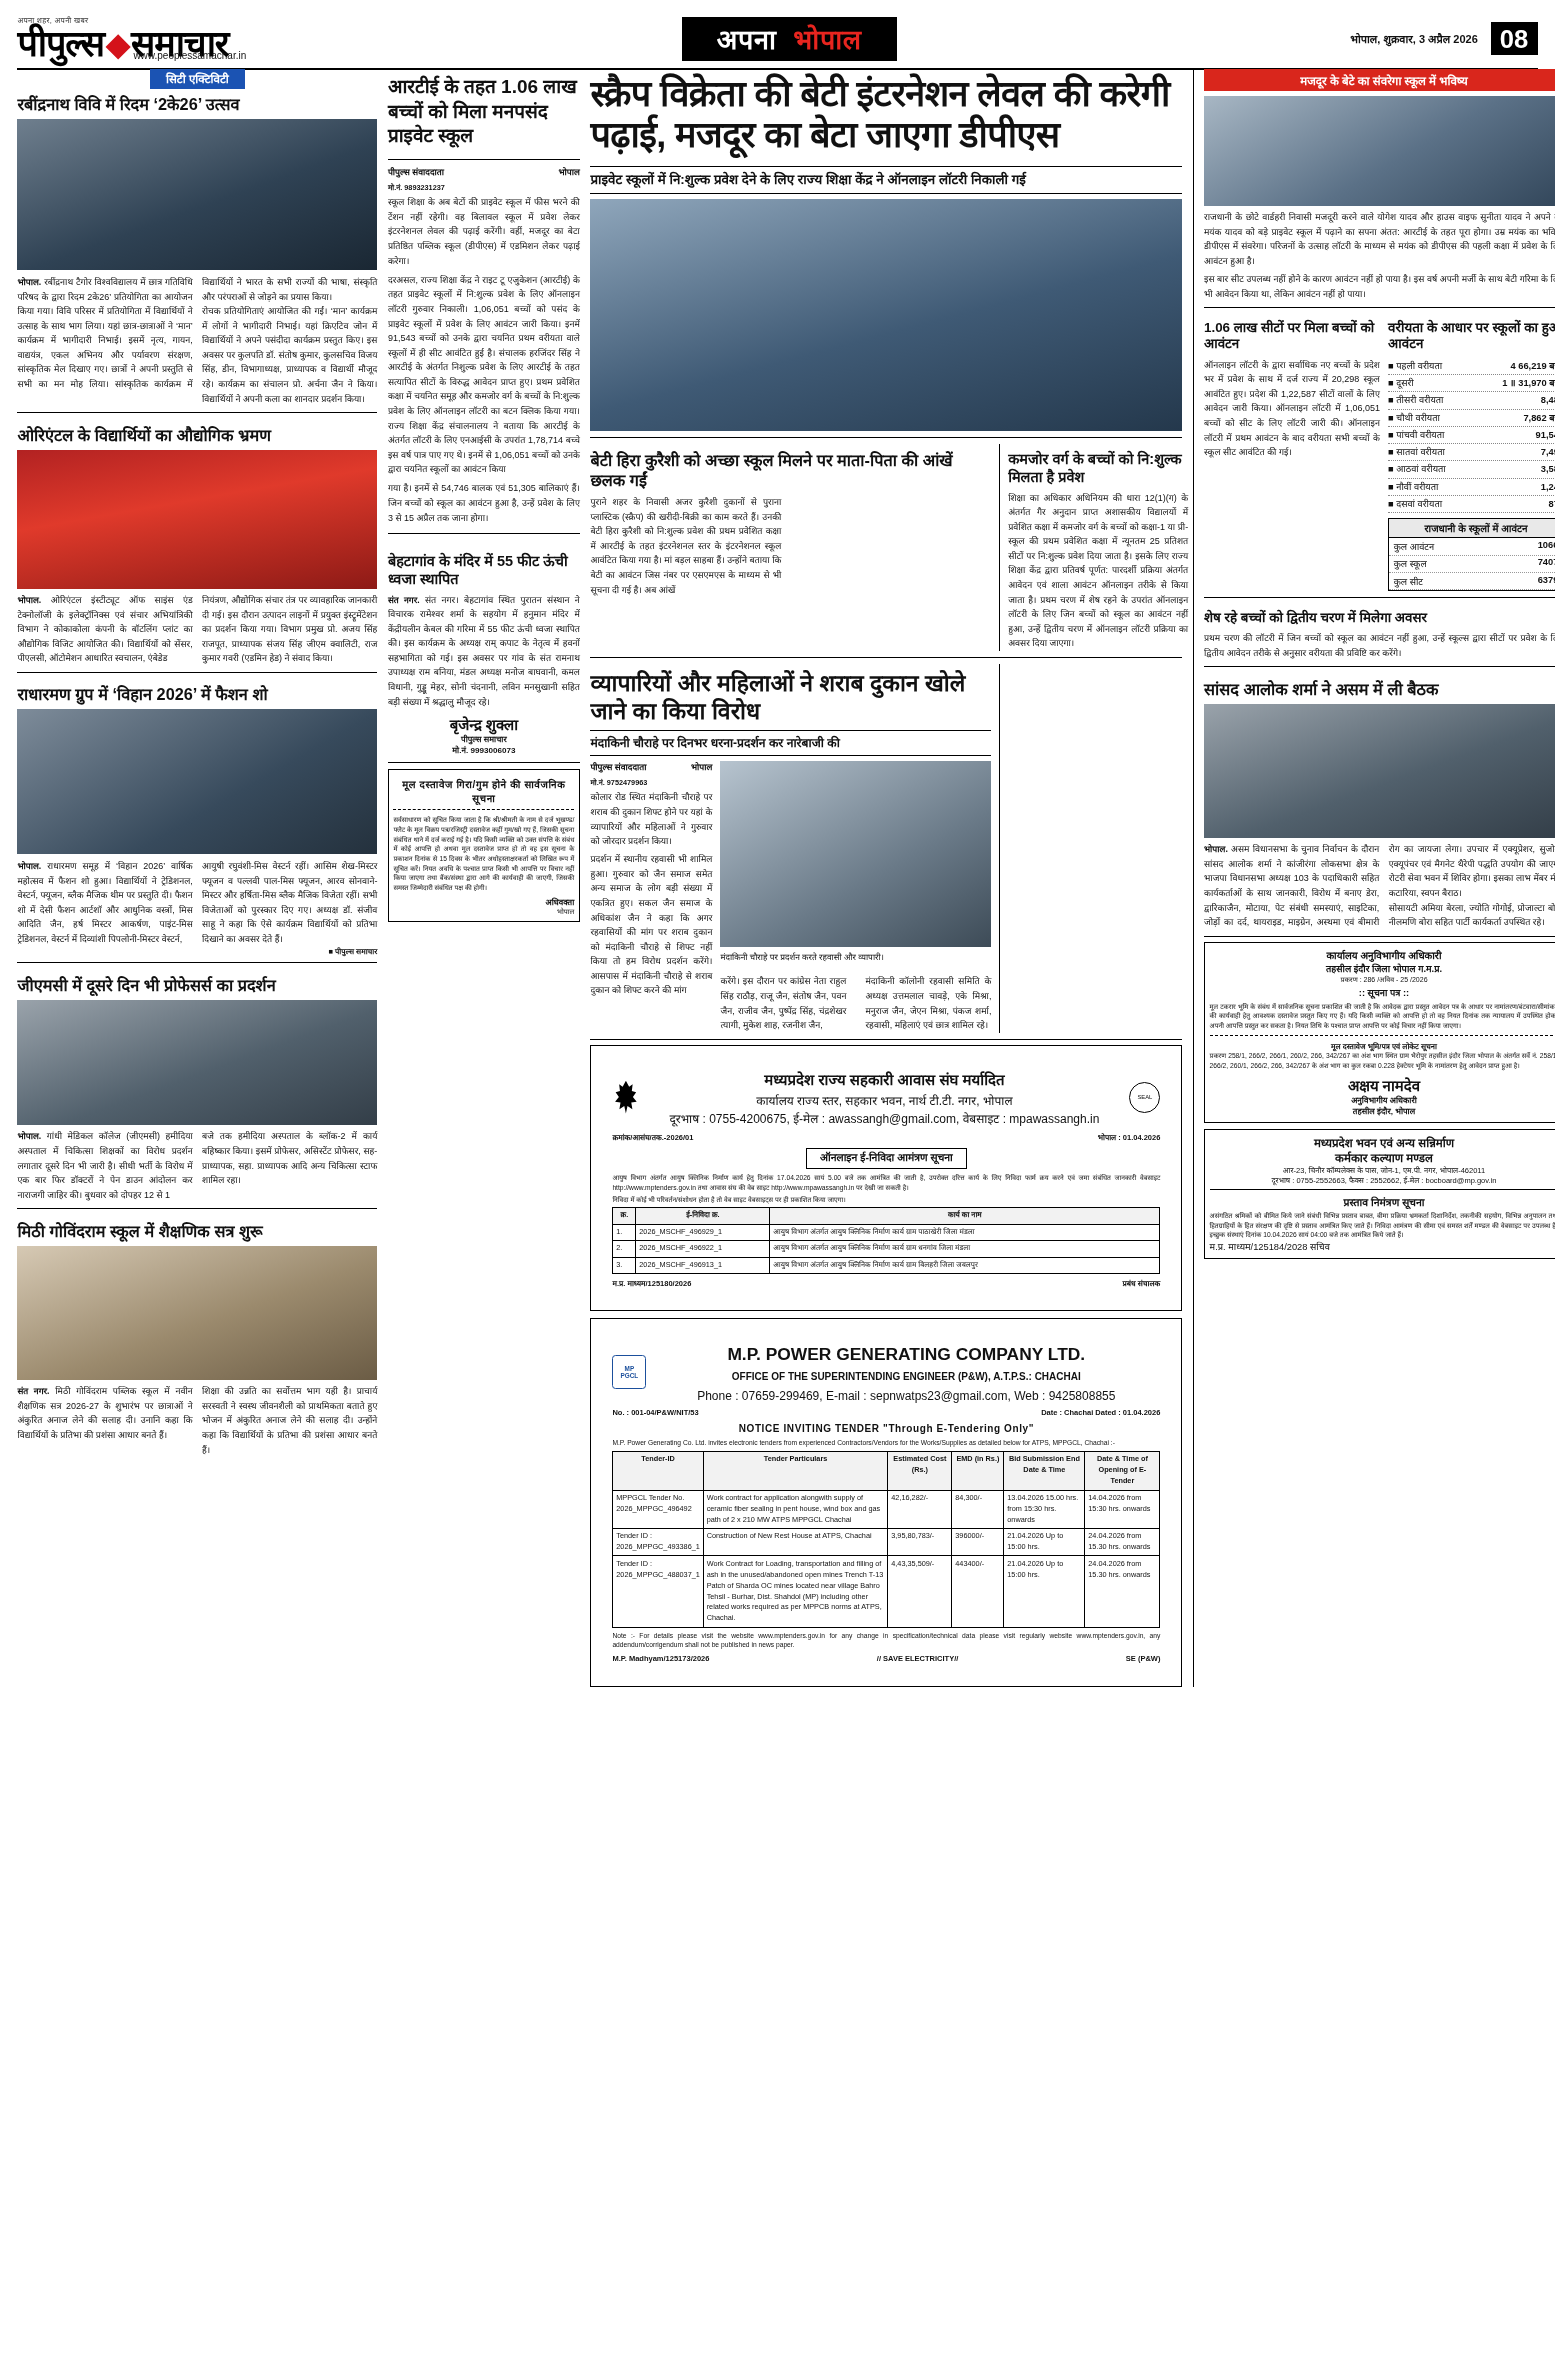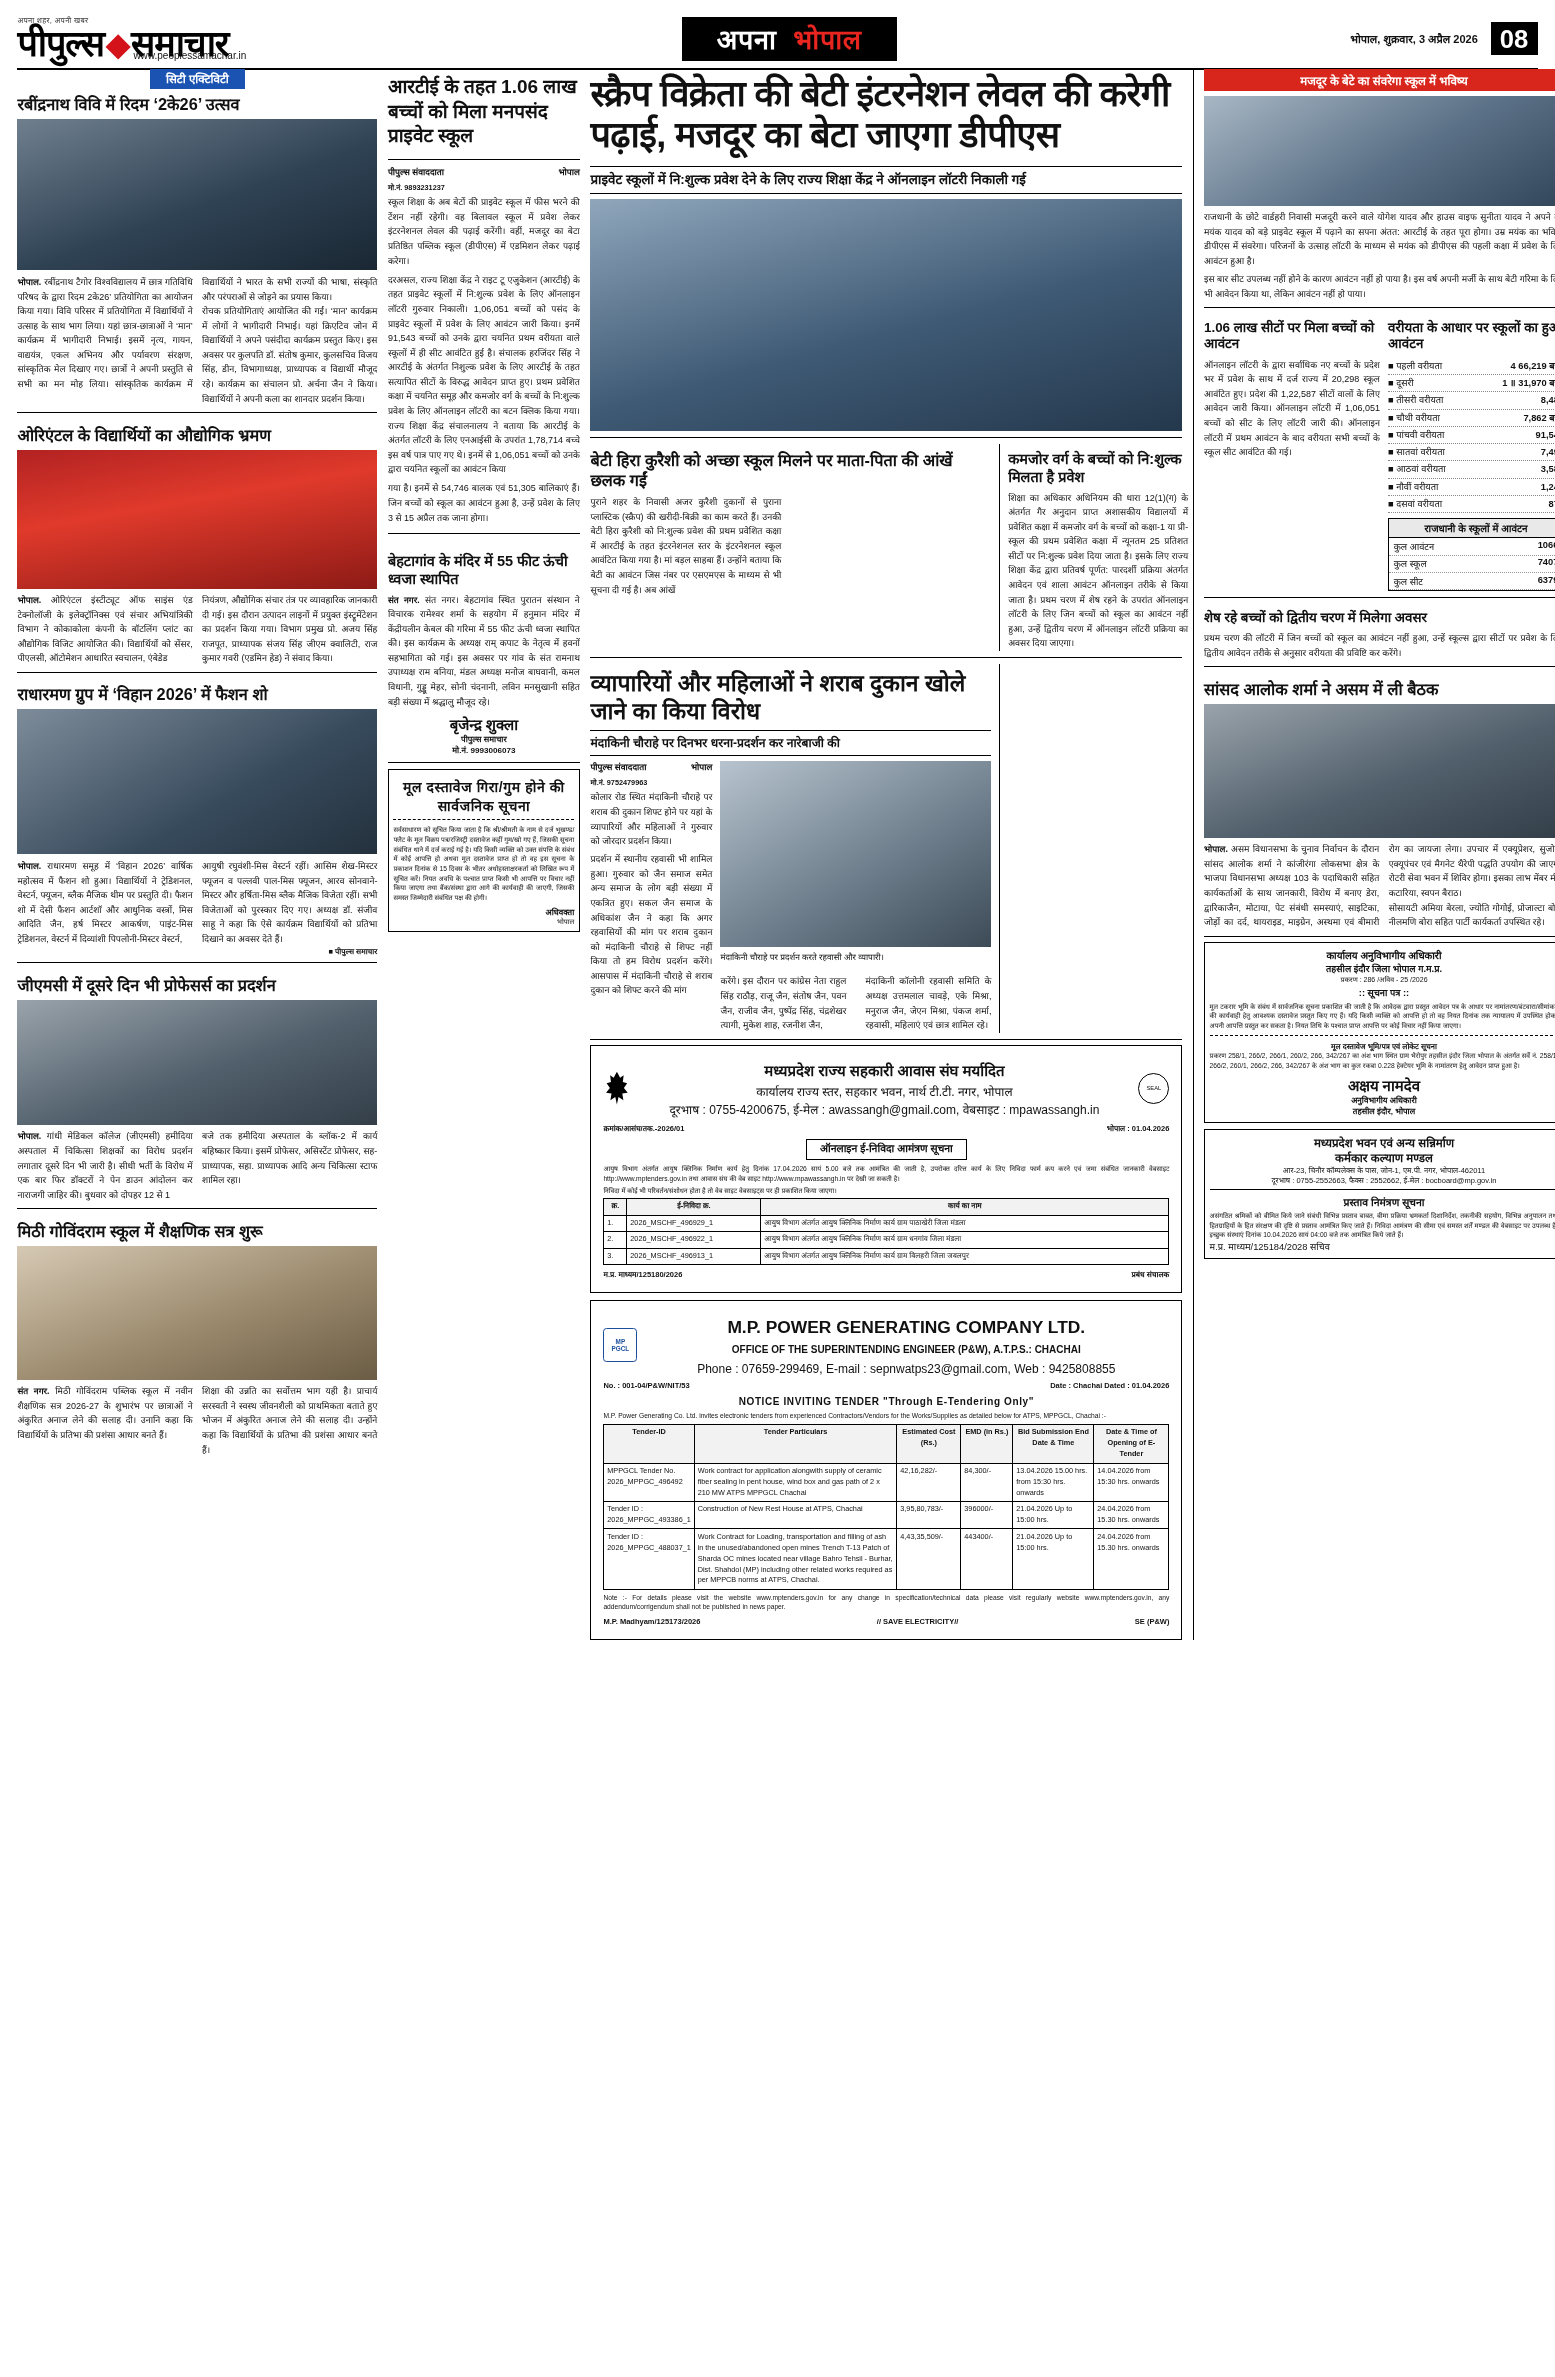--- a/index.html
+++ b/index.html
@@ -103,21 +103,21 @@
 
   .kvlist { font-size:9.3px; line-height:1.75; }
   .kvlist .row { display:flex; justify-content:space-between; border-bottom:0.6px dotted #888; }
   .kvlist .row b { font-weight:800; }
 
   .statbox { border:0.6px solid #000; margin-top:4.6px; }
   .statbox .t { background:#e9e9e9; font-size:10px; font-weight:800; text-align:center; padding:2.3px; border-bottom:0.6px solid #000;}
   .statbox .row { display:flex; justify-content:space-between; font-size:9.3px; padding:1.7px 4.6px; border-bottom:0.6px dotted #999;}
 
   
-  .ad { border:1.2px solid #000; padding:12px; font-size:7.5px; line-height:1.5; }
+  .ad { border:1.2px solid #000; padding:21px; font-size:7.5px; line-height:1.5; }
   .ad h3 { font-size:15px; font-weight:900; margin:1.2px 0; text-align:center;}
   .ad h4 { font-size:10px; font-weight:800; margin:2.3px 0; text-align:center;}
   .ad .addr { font-size:12px; text-align:center; line-height:1.5; }
   .ad .title-box { border:0.6px solid #000; display:inline-block; padding:1.7px 12.8px; font-size:10.5px; font-weight:800; margin:4.6px auto; }
   table.tender { width:100%; border-collapse:collapse; font-size:7.3px; }
   table.tender th, table.tender td { border:0.6px solid #000; padding:2.3px 2.9px; vertical-align:top; }
   table.tender th { font-weight:800; text-align:center; background:#f2f2f2;}
   .ad .foot { display:flex; justify-content:space-between; font-size:7.5px; margin-top:3.5px; font-weight:700;}
   .notice-sm { font-size:6.7px; line-height:1.45; text-align:justify;}
   .sign { text-align:right; font-size:8.1px; font-weight:800; margin-top:3.5px;}
@@ -128,21 +128,21 @@
   }
 
   .gov-head { display:flex; align-items:center; gap:5.8px; justify-content:center;}
   .emblem { width:27px; height:34px; background:#000;
     clip-path: polygon(50% 0,62% 18%,75% 10%,72% 30%,88% 34%,76% 48%,90% 62%,70% 64%,74% 84%,56% 74%,50% 96%,44% 74%,26% 84%,30% 64%,10% 62%,24% 48%,12% 34%,28% 30%,25% 10%,38% 18%);
   }
   .mppgcl-logo { width:34px;height:34px;border:1.7px solid #1b4f9c;border-radius:3.5px;
     display:flex;align-items:center;justify-content:center;font-size:6.4px;font-weight:900;color:#1b4f9c;text-align:center;line-height:1.1;}
   .box-border { border:1.2px solid #000; padding:4.6px; }
   .dashed { border-top:1.2px dashed #000; margin:4.6px 0;}
-  .notice-title { text-align:center; font-size:14px; font-weight:900; letter-spacing:0.6px; margin:2.3px 0;}
+  .notice-title { text-align:center; font-size:10px; font-weight:900; letter-spacing:0.6px; margin:2.3px 0;}
   .sig-name { font-size:15px; font-weight:900; text-align:center; font-family:"Liberation Serif",serif;}
   .sig-sub { font-size:8.1px; font-weight:700; text-align:center; line-height:1.4;}
 </style>
 </head>
 <body>
 
 <div class="page">
 
   <div class="masthead">
     <div class="mh-left">

